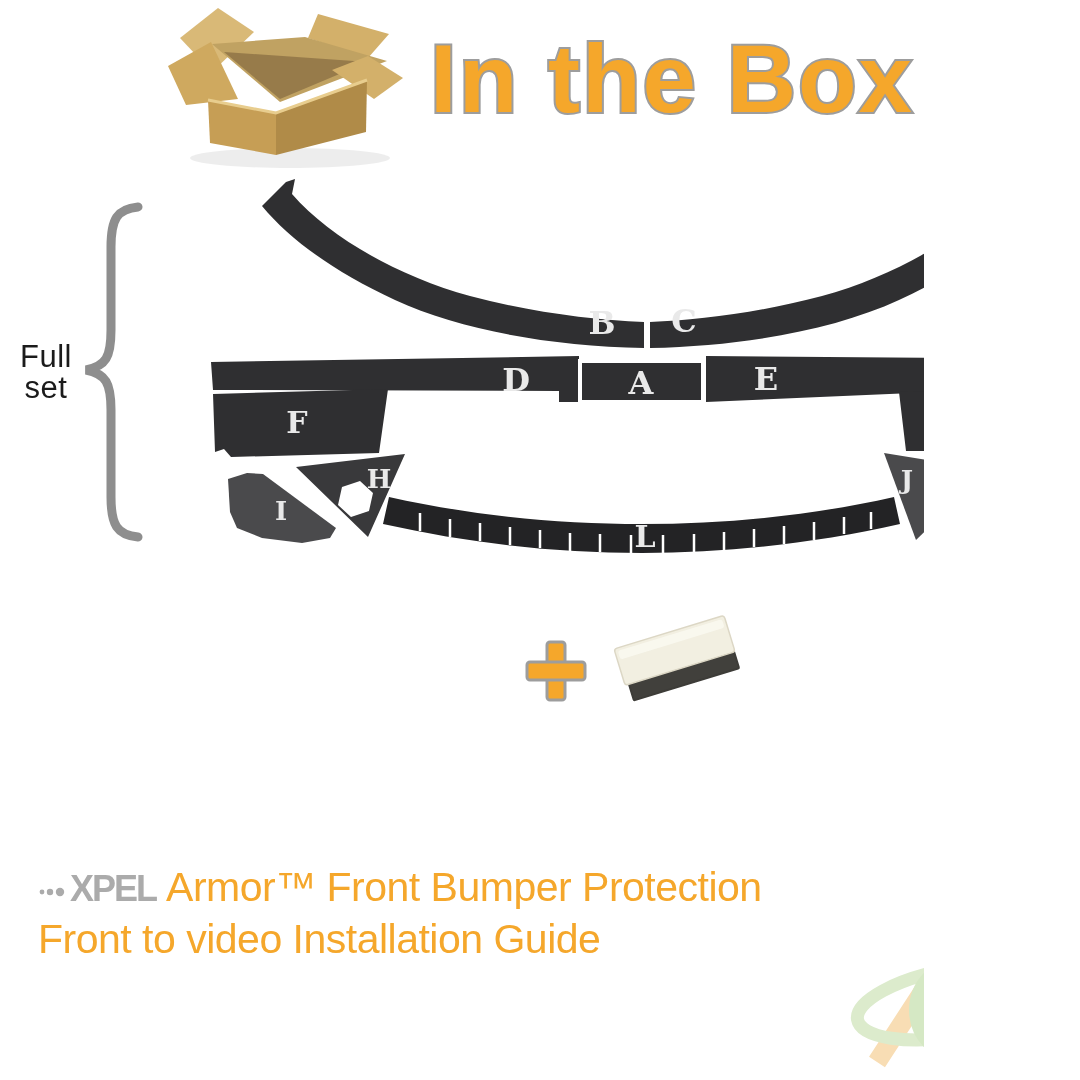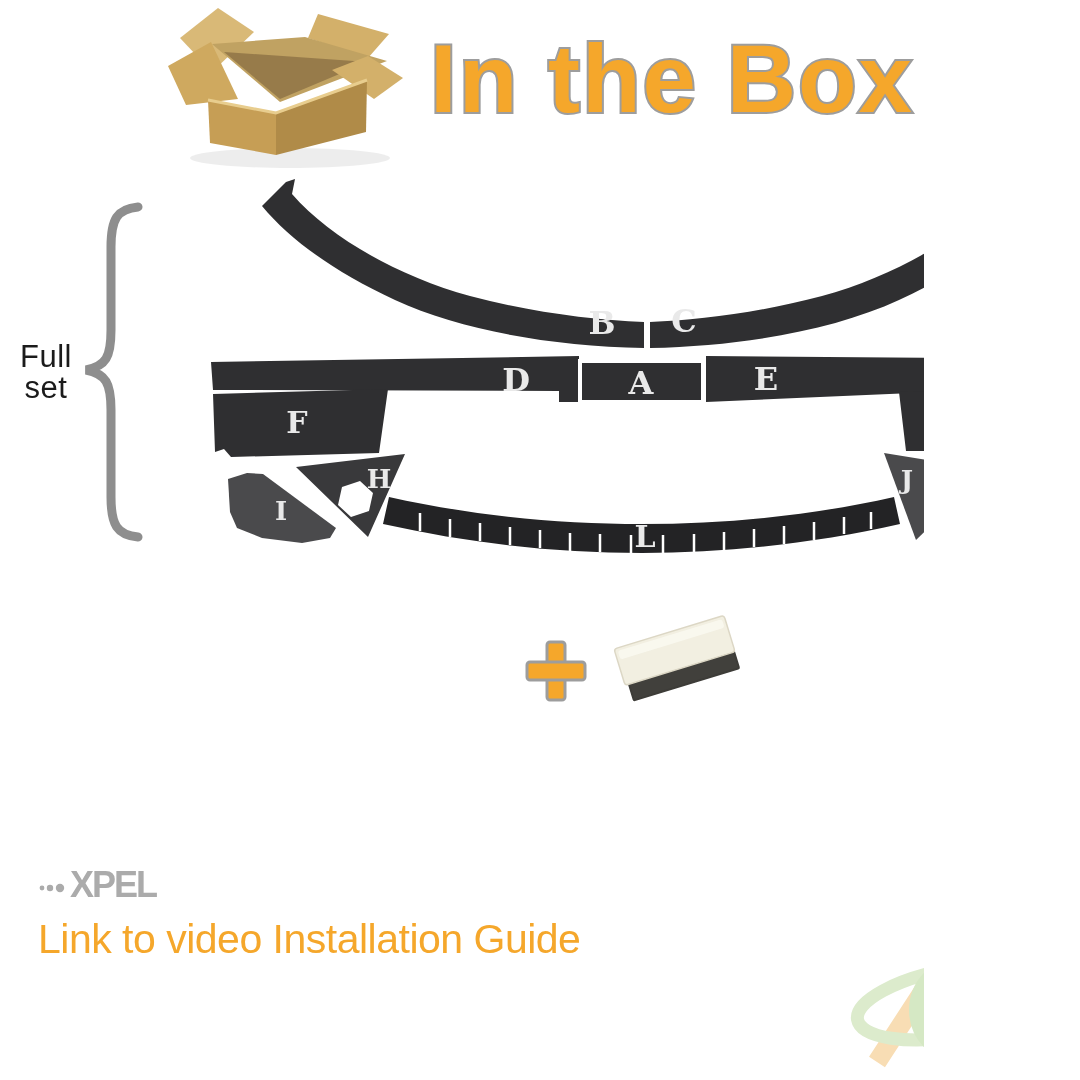--- a/index.html
+++ b/index.html
@@ -180,17 +180,18 @@
   <div class="bottom-text">
     <div class="bt-line">
       <span class="xpel-logo">
         <svg class="xpel-dots" width="30" height="14" viewBox="0 0 30 14">
           <circle cx="4" cy="7" r="2.4" fill="#ABABAB"></circle>
           <circle cx="12" cy="7" r="3.2" fill="#ABABAB"></circle>
           <circle cx="22" cy="7" r="4.2" fill="#ABABAB"></circle>
         </svg>
         <span class="xpel-text">XPEL</span>
       </span>
+      <span>Armor™ Front Bumper Protection</span>
     </div>
-    <div class="bt-line">Link to video Installation Guide</div>
+    <div class="bt-line">Front to video Installation Guide</div>
   </div>
 
 </div>
 
 </body></html>

